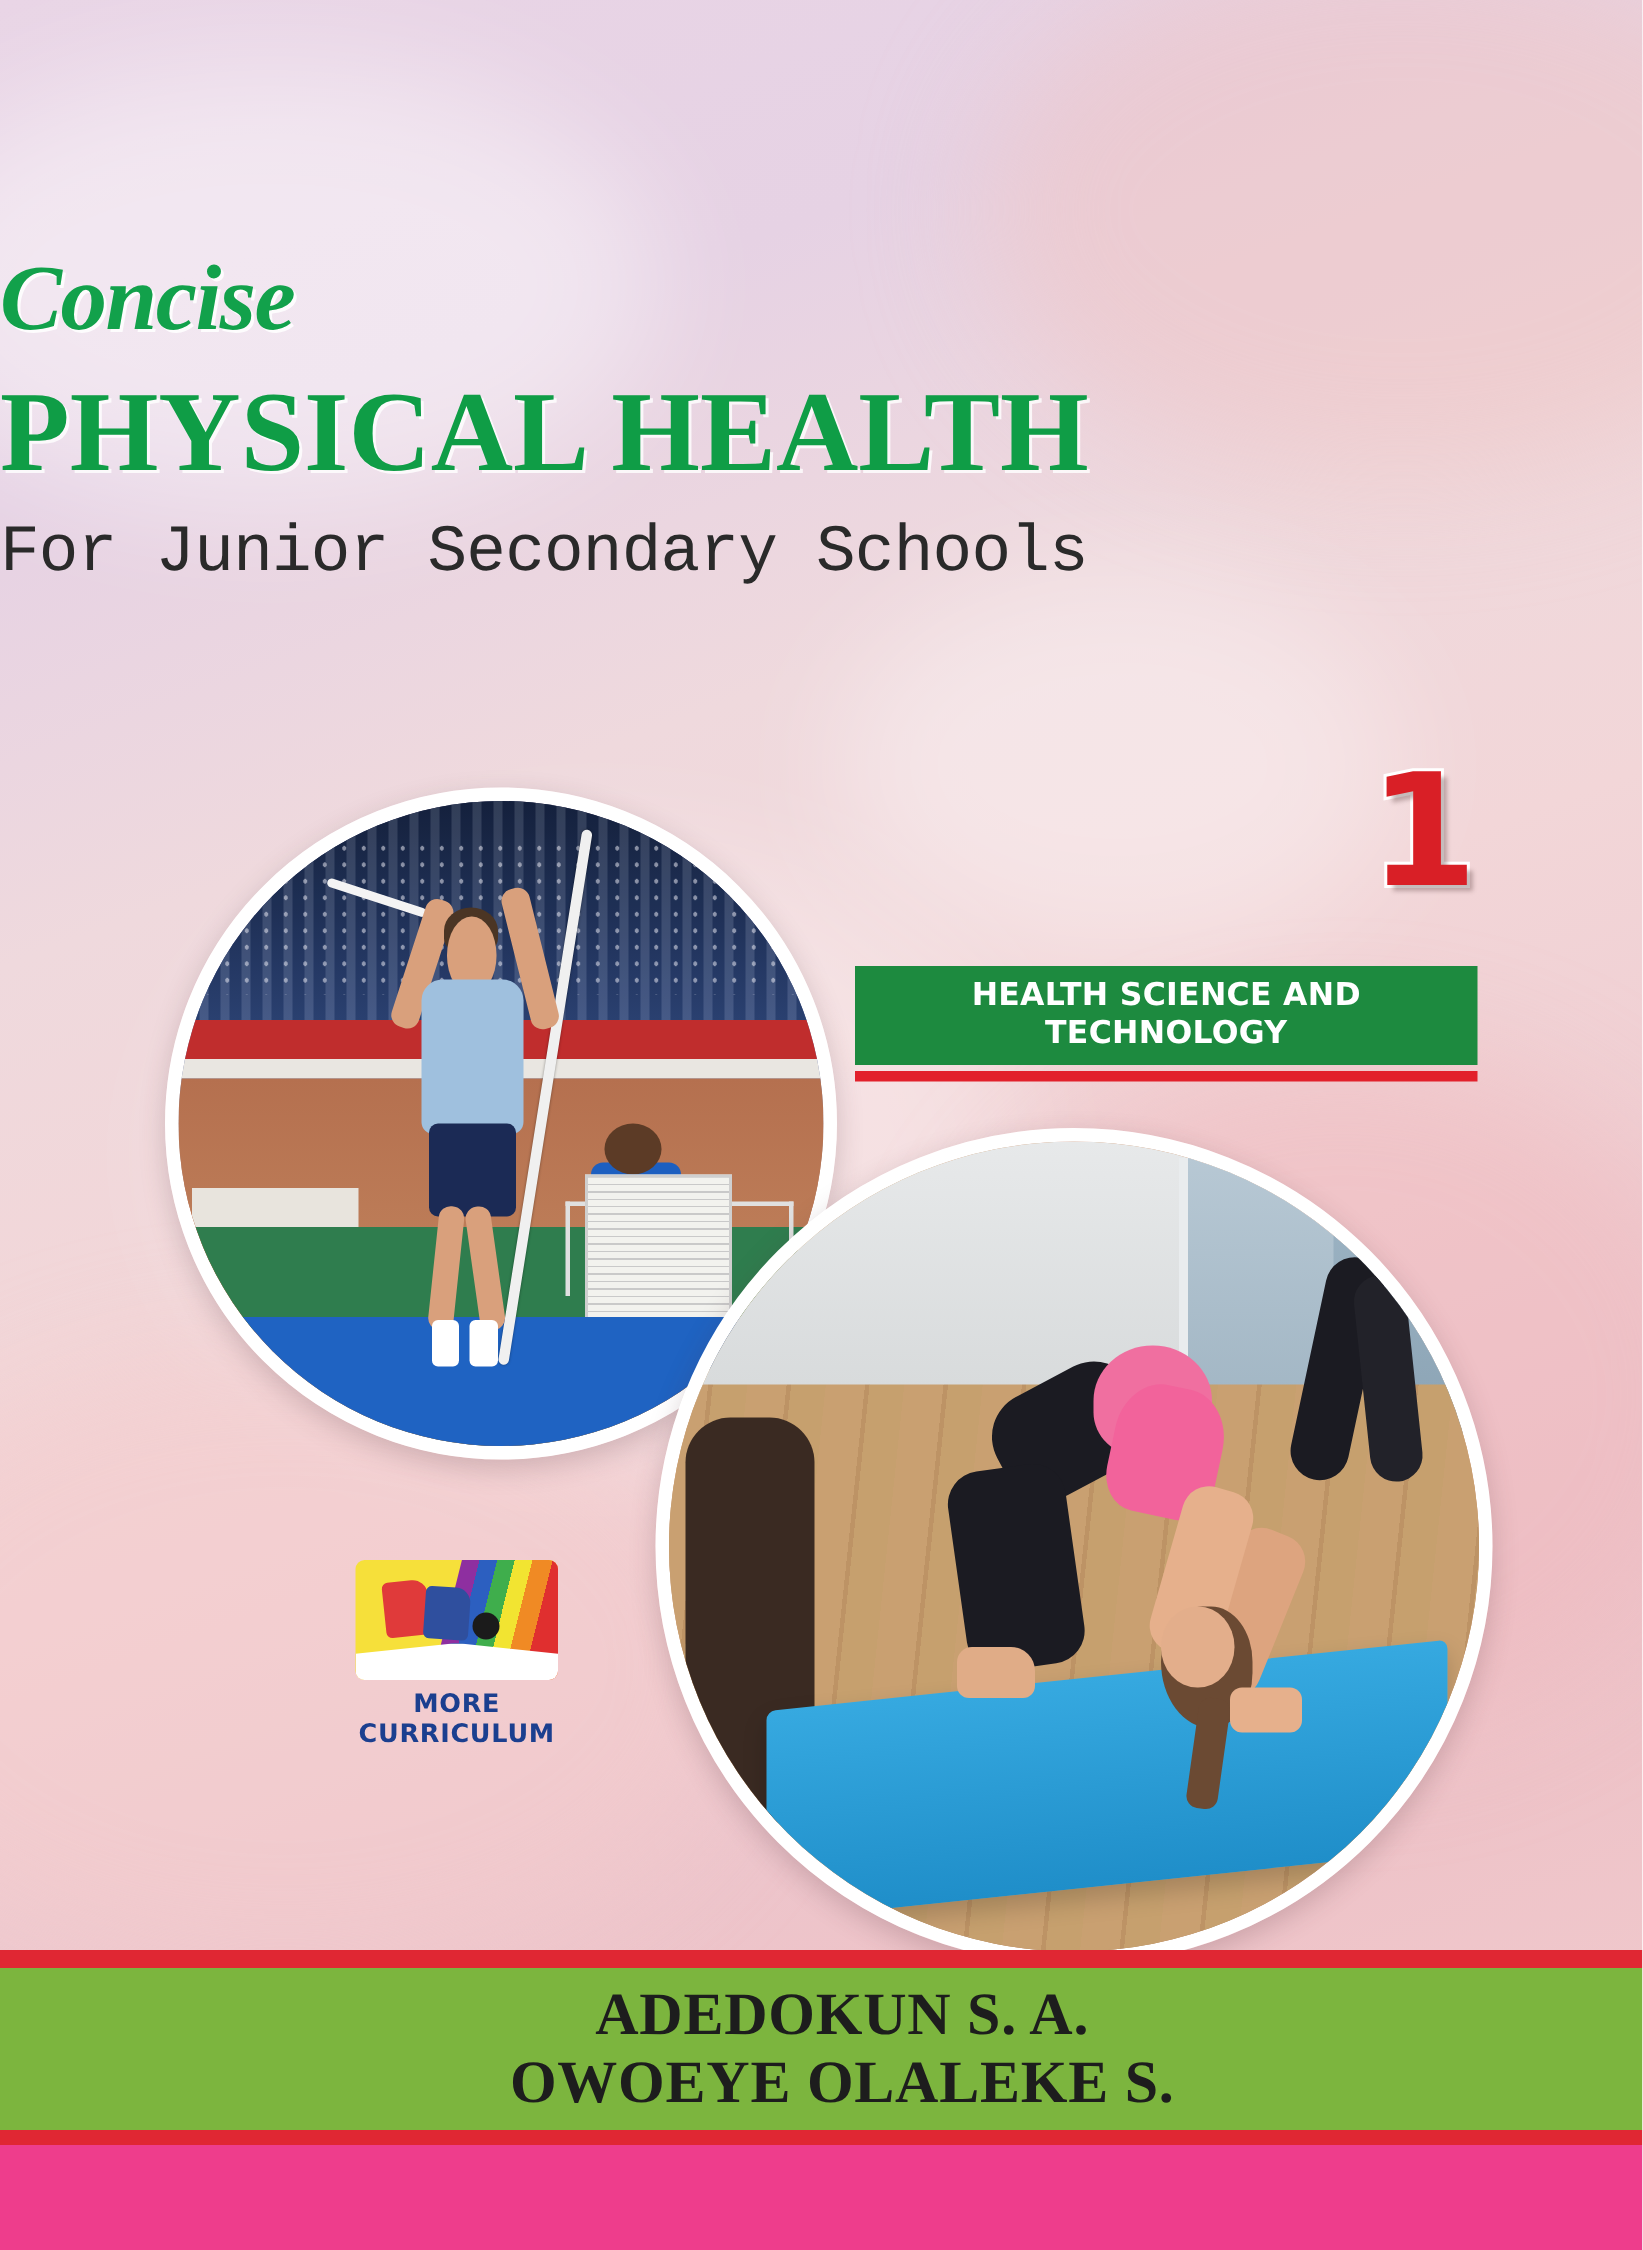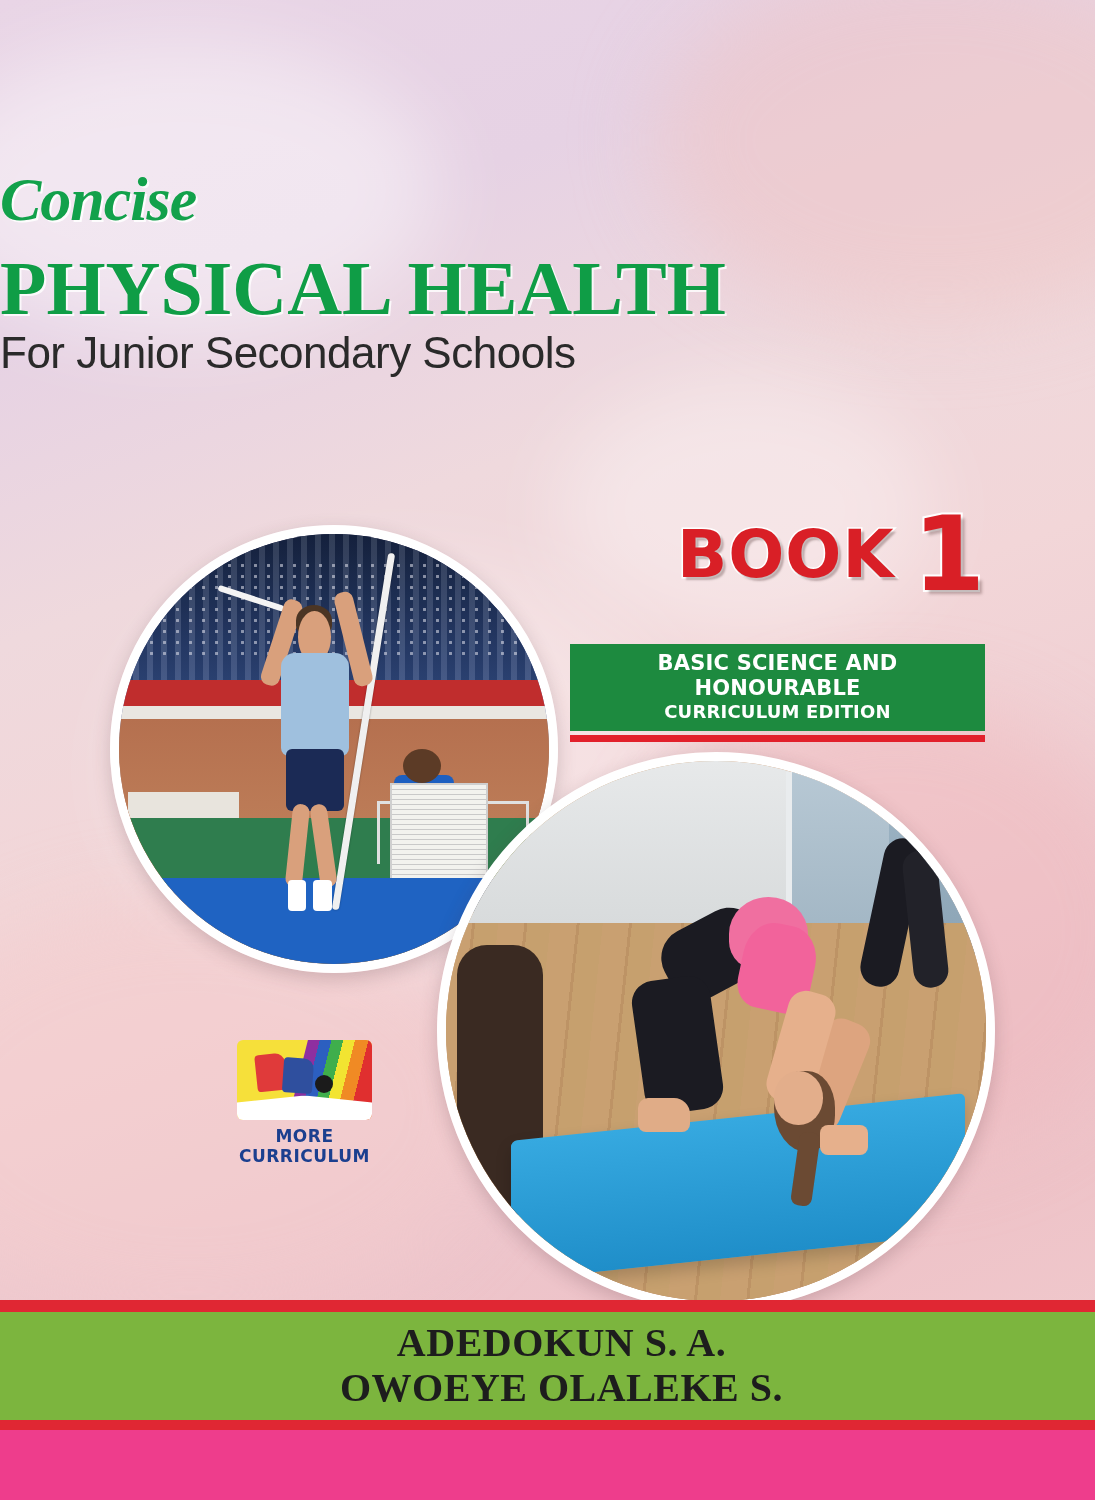--- a/index.html
+++ b/index.html
@@ -60,24 +60,24 @@
   }
   .t-line2 {
     font-family: "Liberation Serif", serif;
     font-weight: bold;
     font-size: 82px;
     color: #0f9d46;
     line-height: 1.02;
     text-shadow: 2px 2px 0 rgba(255,255,255,0.8);
   }
   .t-sub {
-    font-family: Liberation Sans, sans-serif;
+    font-family: Liberation Mono, monospace;
     font-size: 44px;
     color: #2a2a2a;
-    margin-top: 0;
+    margin-top: 16px;
     letter-spacing: -0.5px;
   }
 
   
   .book-row {
     position: absolute;
     right: 110px;
     top: 500px;
     display: flex;
     align-items: flex-end;
@@ -299,28 +299,26 @@
   <div class="cloud c5"></div>
   <div class="cloud c6"></div>
 
   <div class="title-block">
     <div class="t-concise">Concise</div>
     <div class="t-line1">PHYSICAL HEALTH</div>
     <div class="t-sub">For Junior Secondary Schools</div>
   </div>
 
   <div class="book-row">
-    <div class="book-word">BOOK</div>
     <div class="book-num">1</div>
   </div>
 
   <div class="banner">
     <div class="banner-green">
-      <div>BASIC SCIENCE AND HONOURABLE</div>
-      <div class="small">CURRICULUM EDITION</div>
+      <div>HEALTH SCIENCE AND TECHNOLOGY</div>
     </div>
     <div class="banner-red"></div>
   </div>
 
   <div class="photo-circle photo-left">
     <div class="ph-inner">
       <div class="lp-bg"></div>
       <div class="lp-stand"></div>
       <div class="lp-dots"></div>
       <div class="lp-red"></div>

